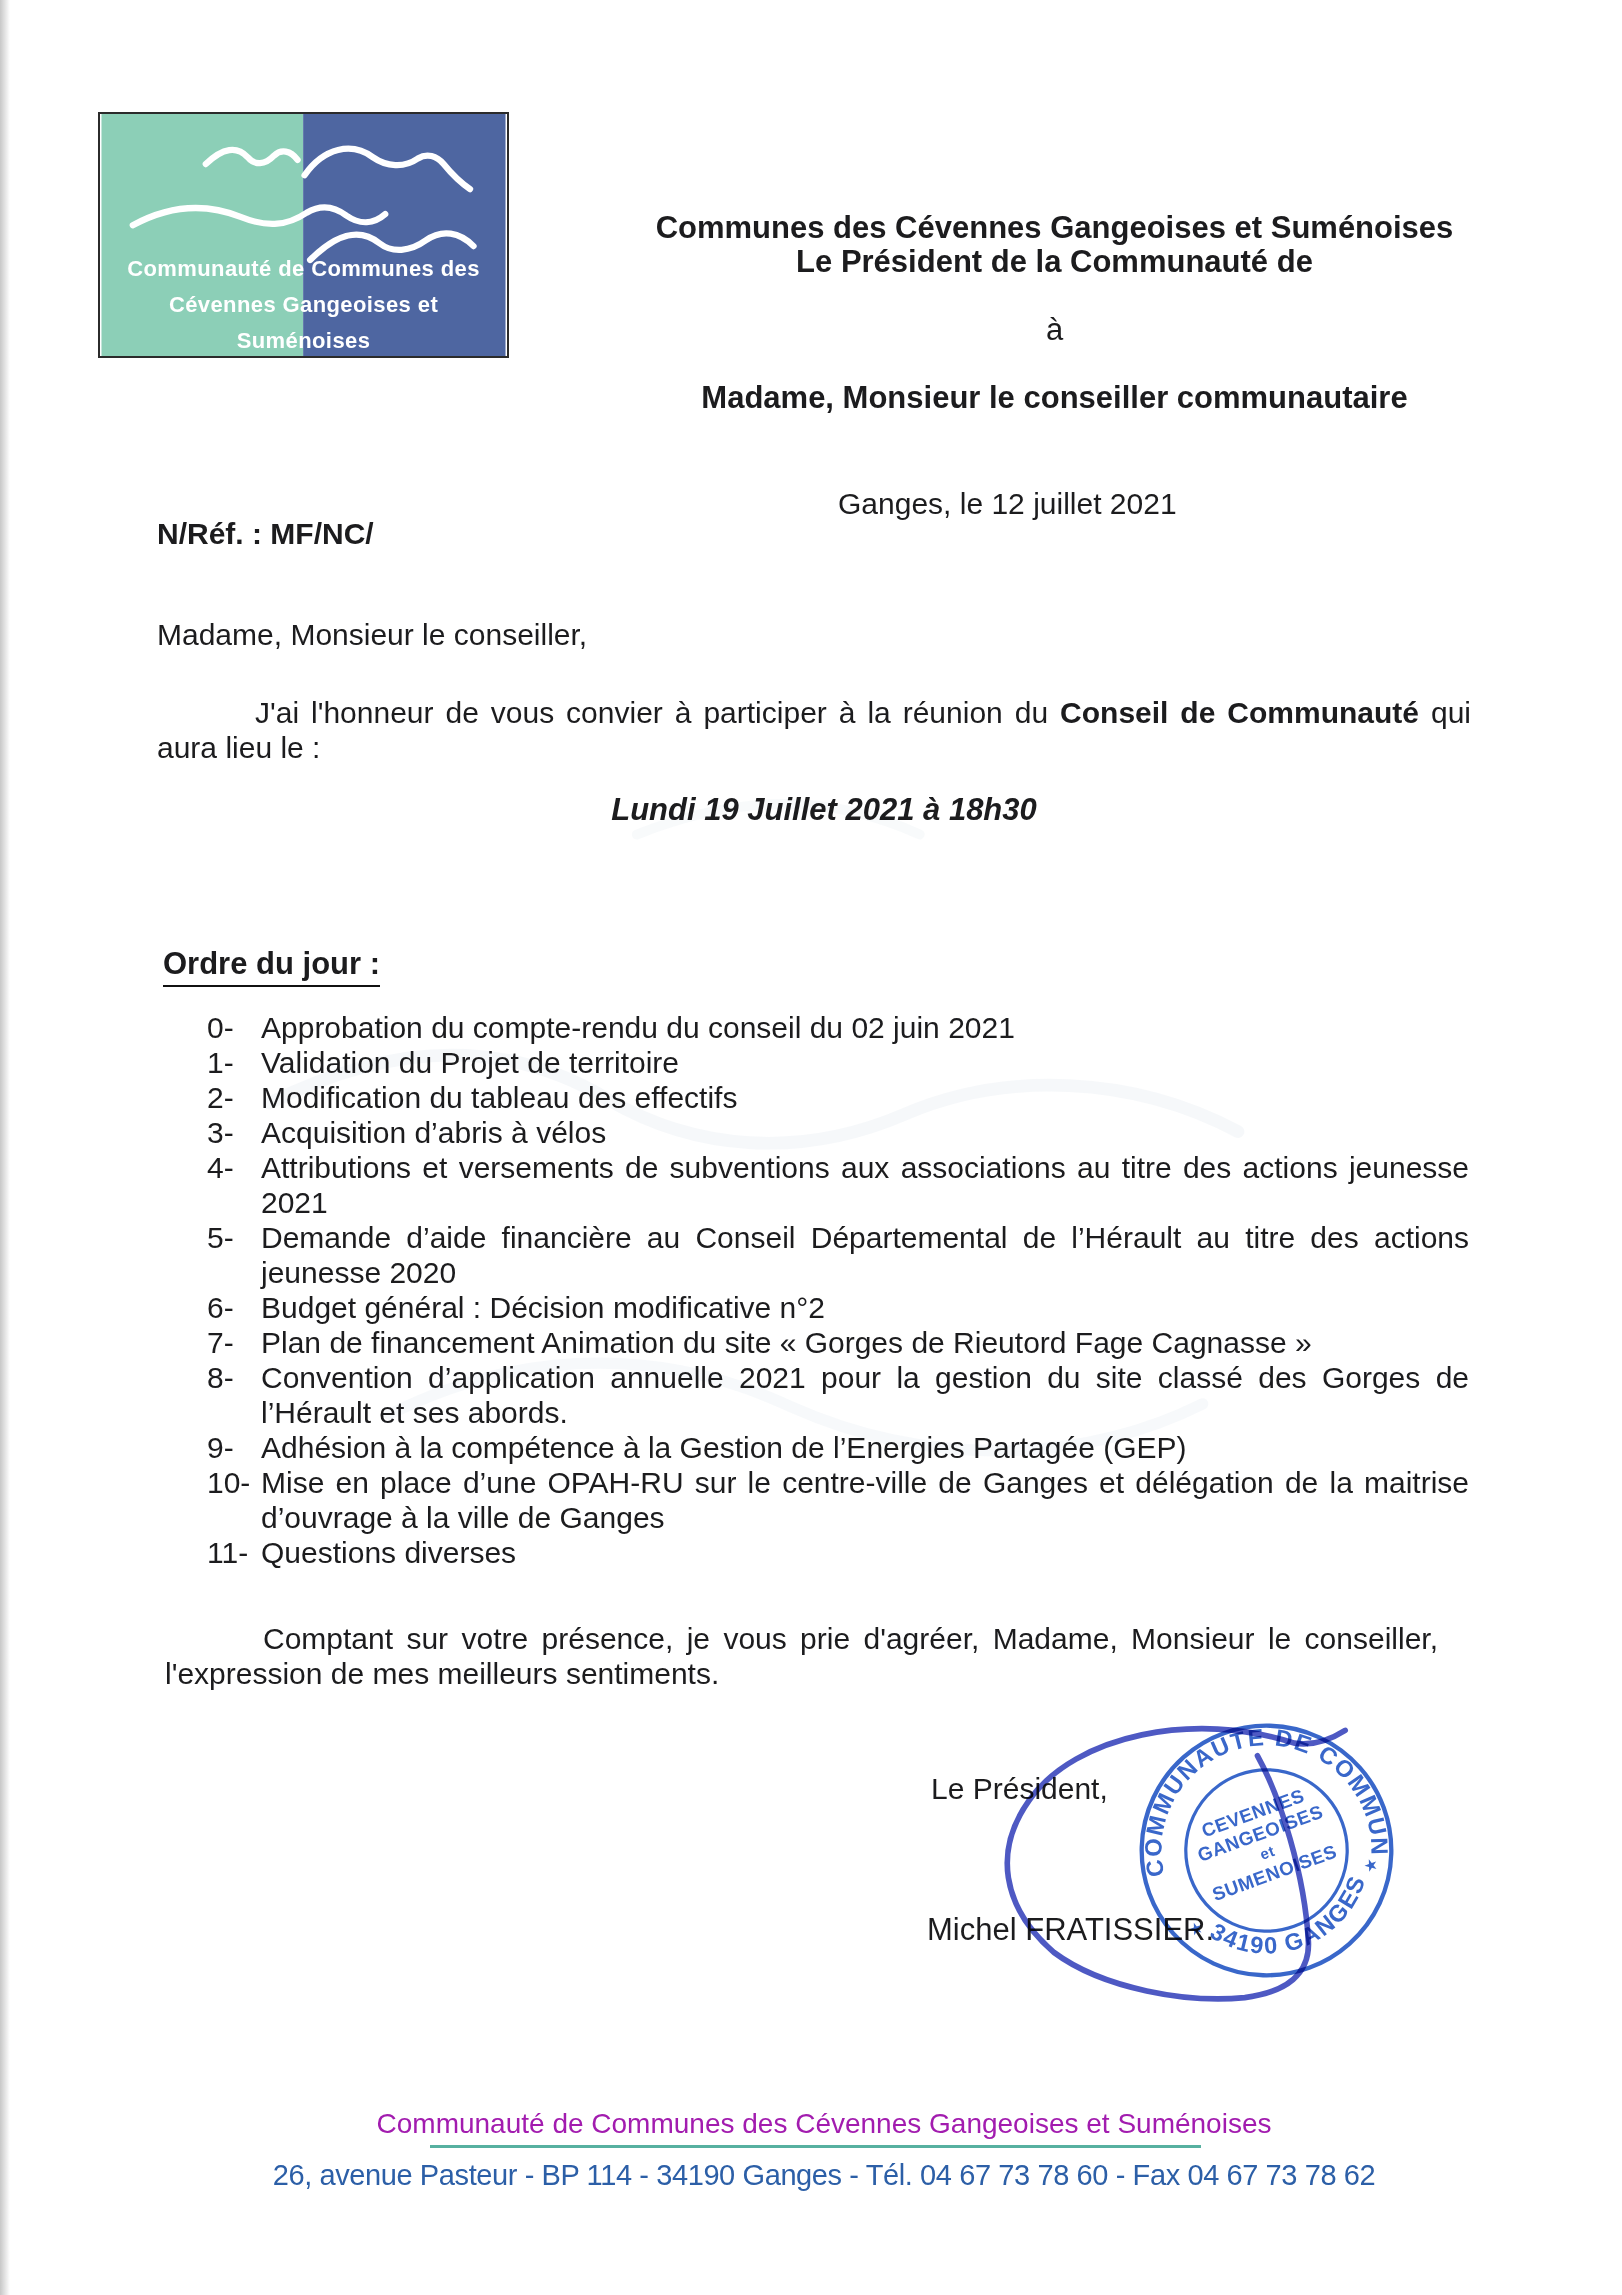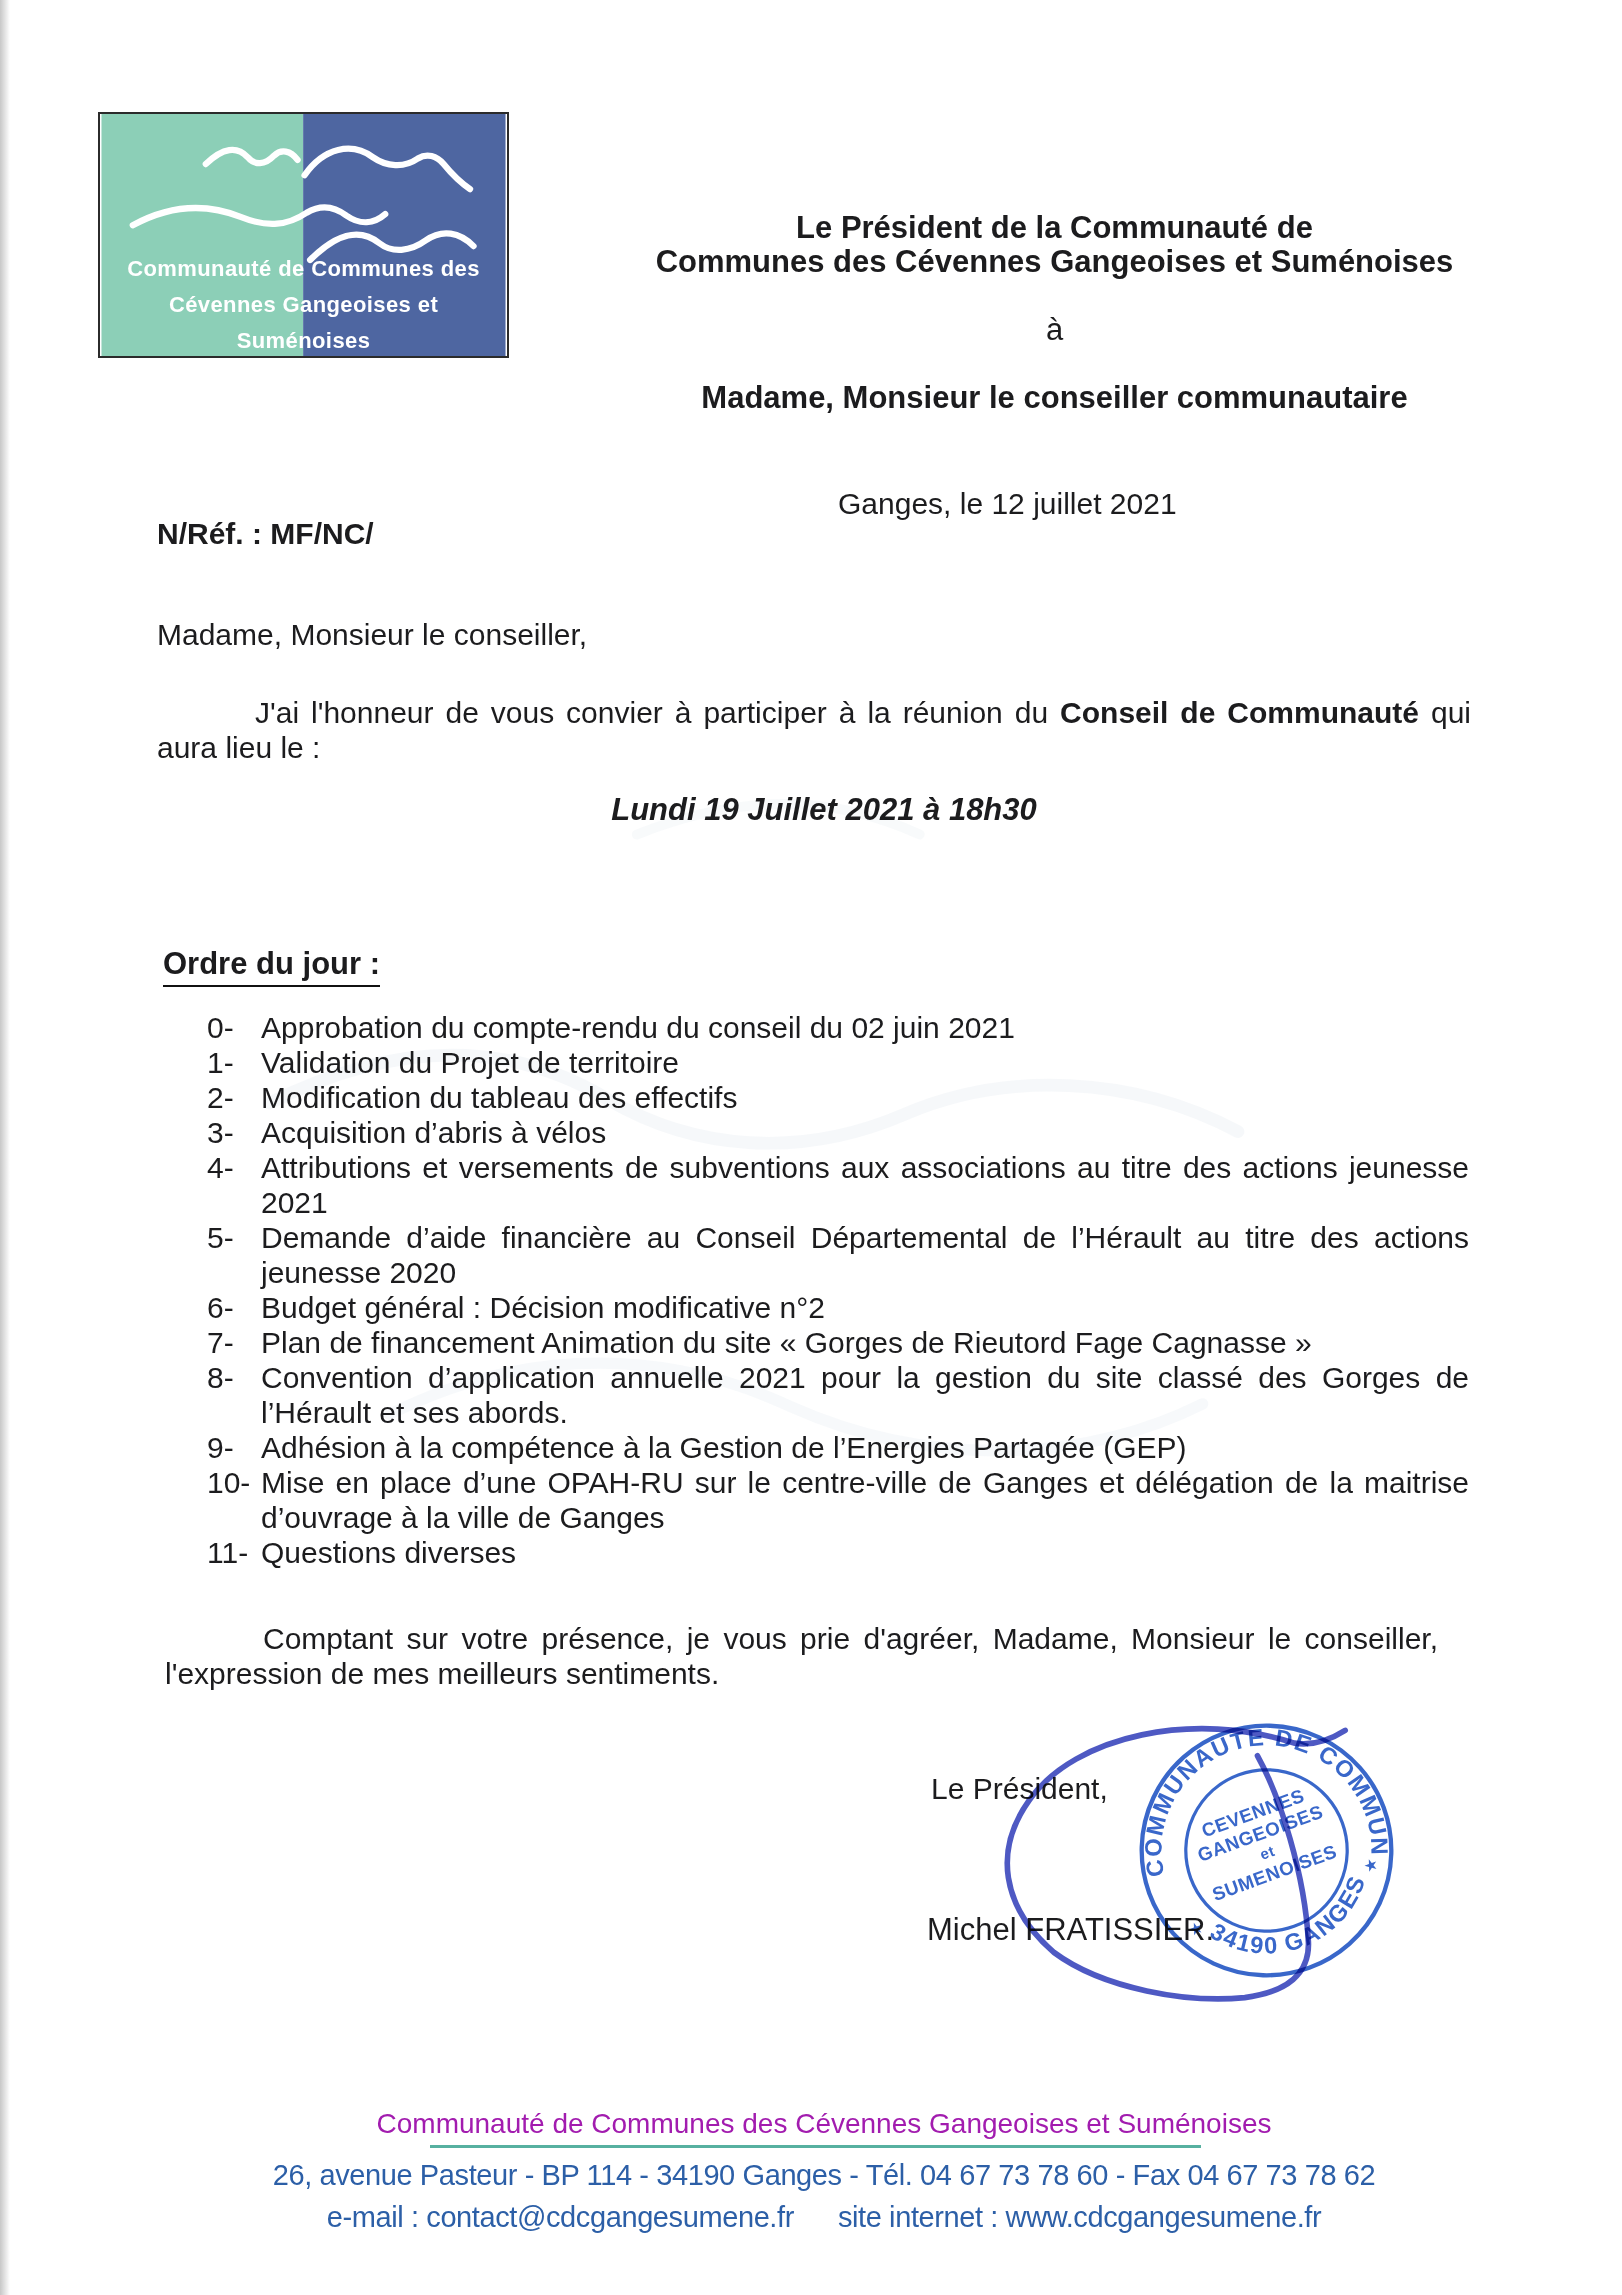--- a/index.html
+++ b/index.html
@@ -102,22 +102,22 @@
         <path d="M 300 210 C 340 170, 372 164, 400 186 C 418 200, 444 198, 466 182 C 490 165, 515 170, 535 190"></path>
       </g>
     </svg>
     <div class="logo-caption">
       <div>Communauté de Communes des</div>
       <div>Cévennes Gangeoises et Suménoises</div>
     </div>
   </div>
 
   <div class="abs header-block">
+    <div class="hdr">Communes des Cévennes Gangeoises et Suménoises</div>
     <div class="hdr">Le Président de la Communauté de</div>
-    <div class="hdr">Communes des Cévennes Gangeoises et Suménoises</div>
     <div class="hdr-a">à</div>
     <div class="hdr-recipient">Madame, Monsieur le conseiller communautaire</div>
   </div>
 
   <div class="abs dateline">Ganges, le 12 juillet 2021</div>
   <div class="abs ref">N/Réf. : MF/NC/</div>
   <div class="abs salutation">Madame, Monsieur le conseiller,</div>
 
   <p class="abs intro"><span>J'ai l'honneur de vous convier à participer à la réunion du </span><b>Conseil de Communauté</b><span> qui aura lieu le :</span></p>
 
@@ -202,18 +202,15 @@
     </svg>
   </div>
 
   <svg class="abs sig-strokes" viewBox="0 0 540 430">
     <path d="M 522 26 C 500 40, 475 48, 450 44 C 310 -2, 140 32, 75 125 C 25 195, 35 275, 110 340 C 180 392, 300 412, 380 404 C 440 396, 472 370, 470 325 C 465 230, 430 120, 398 62"></path>
   </svg>
 
   <div class="abs footer-org">Communauté de Communes des Cévennes Gangeoises et Suménoises</div>
   <div class="abs footer-rule"></div>
   <div class="abs footer-address">26, avenue Pasteur - BP 114 - 34190 Ganges - Tél. 04 67 73 78 60 - Fax 04 67 73 78 62</div>
-  <div class="abs footer-contact">
-    <span>e-mail : contact@cdcgangesumene.fr</span><span class="website">site internet : www.cdcgangesumene.fr</span>
-  </div>
 
 </div>
 
 
 </body></html>

